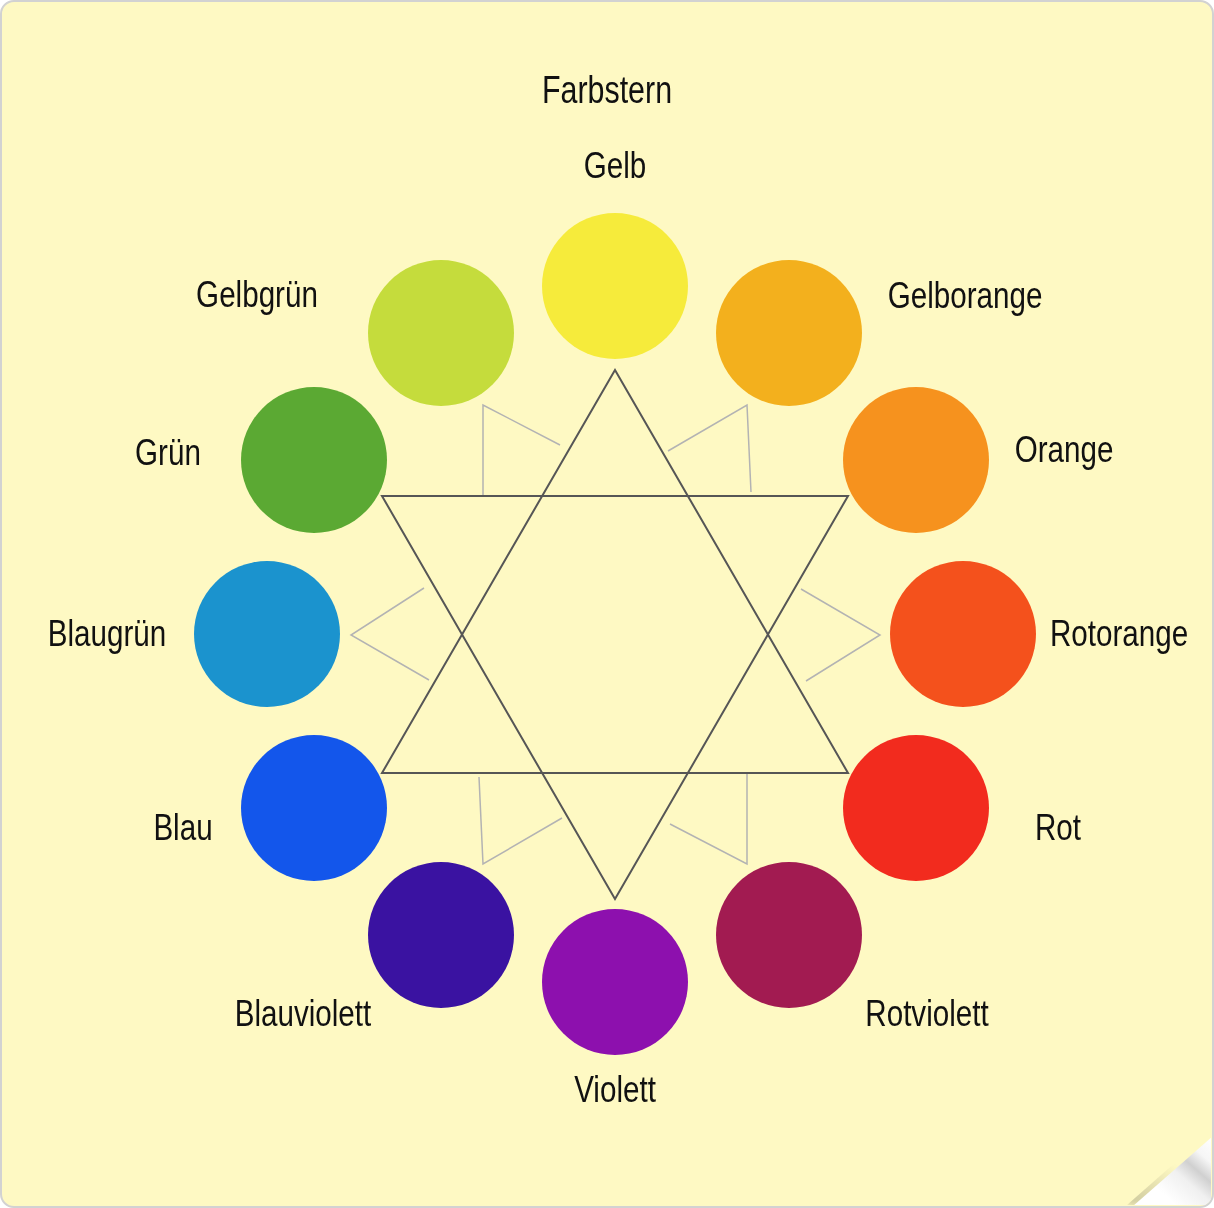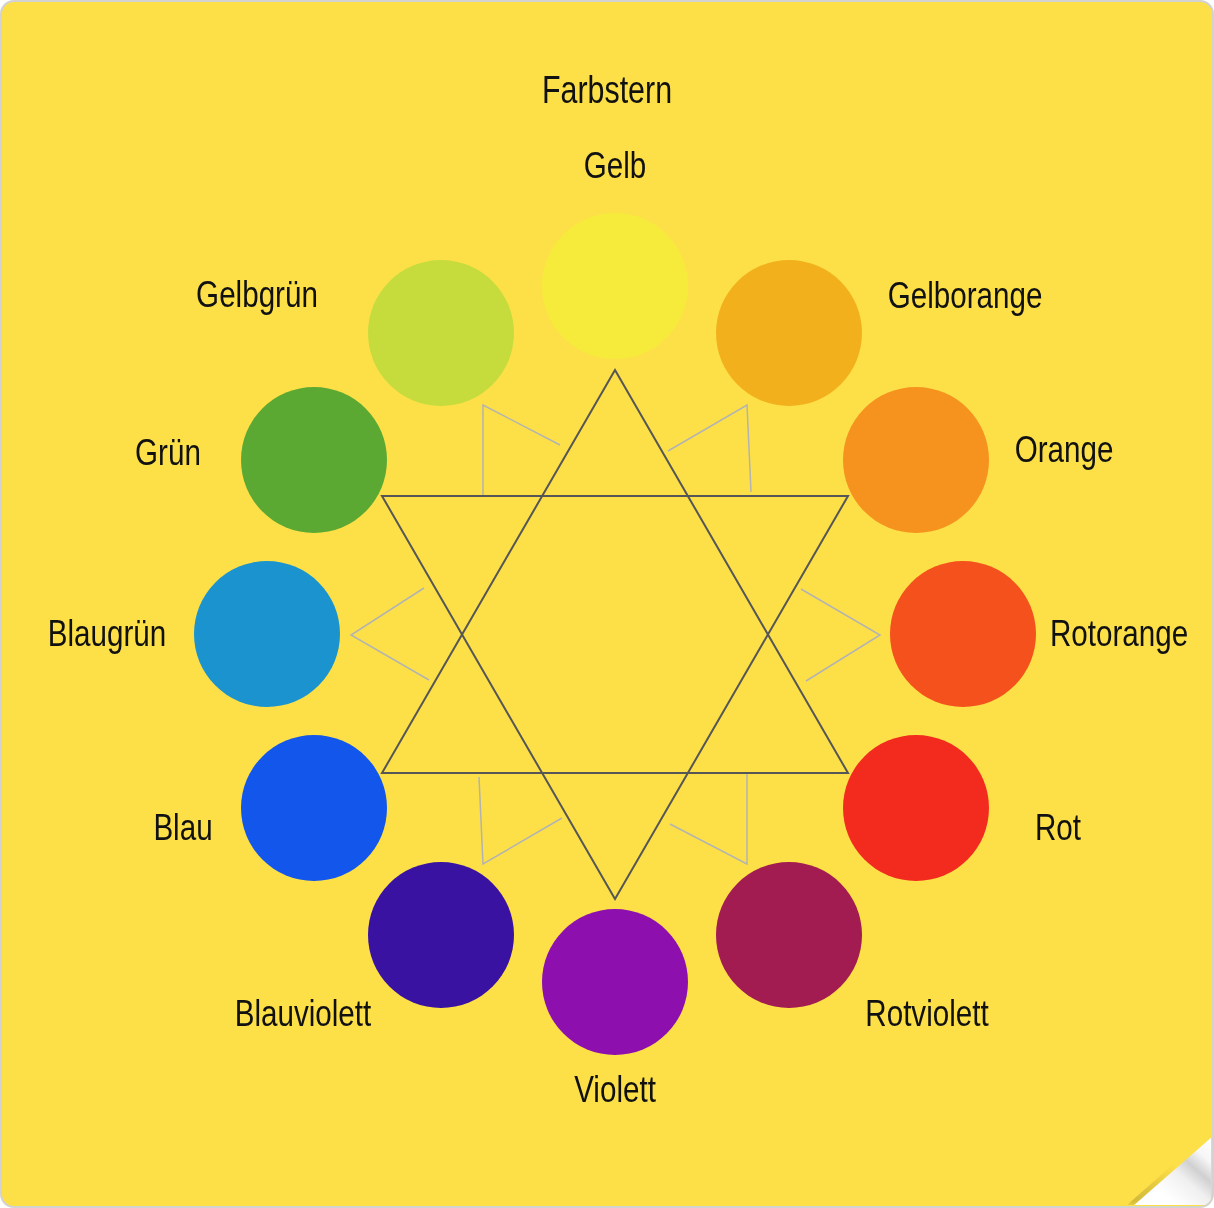--- a/index.html
+++ b/index.html
@@ -1,20 +1,20 @@
 <!DOCTYPE html>
 <html><head>
 <meta charset="utf-8">
 <style>
   html, body { margin: 0; padding: 0; background: #ffffff; }
   .page {
     position: relative;
     width: 1214px;
     height: 1208px;
-    background: #fde047;
+    background: #fef9c3;
     border: 2px solid #d2d2d2;
     border-radius: 14px;
     box-sizing: border-box;
     overflow: hidden;
     font-family: "Liberation Sans", sans-serif;
     color: #111111;
   }
   .title {
     position: absolute;
     left: 605px;

